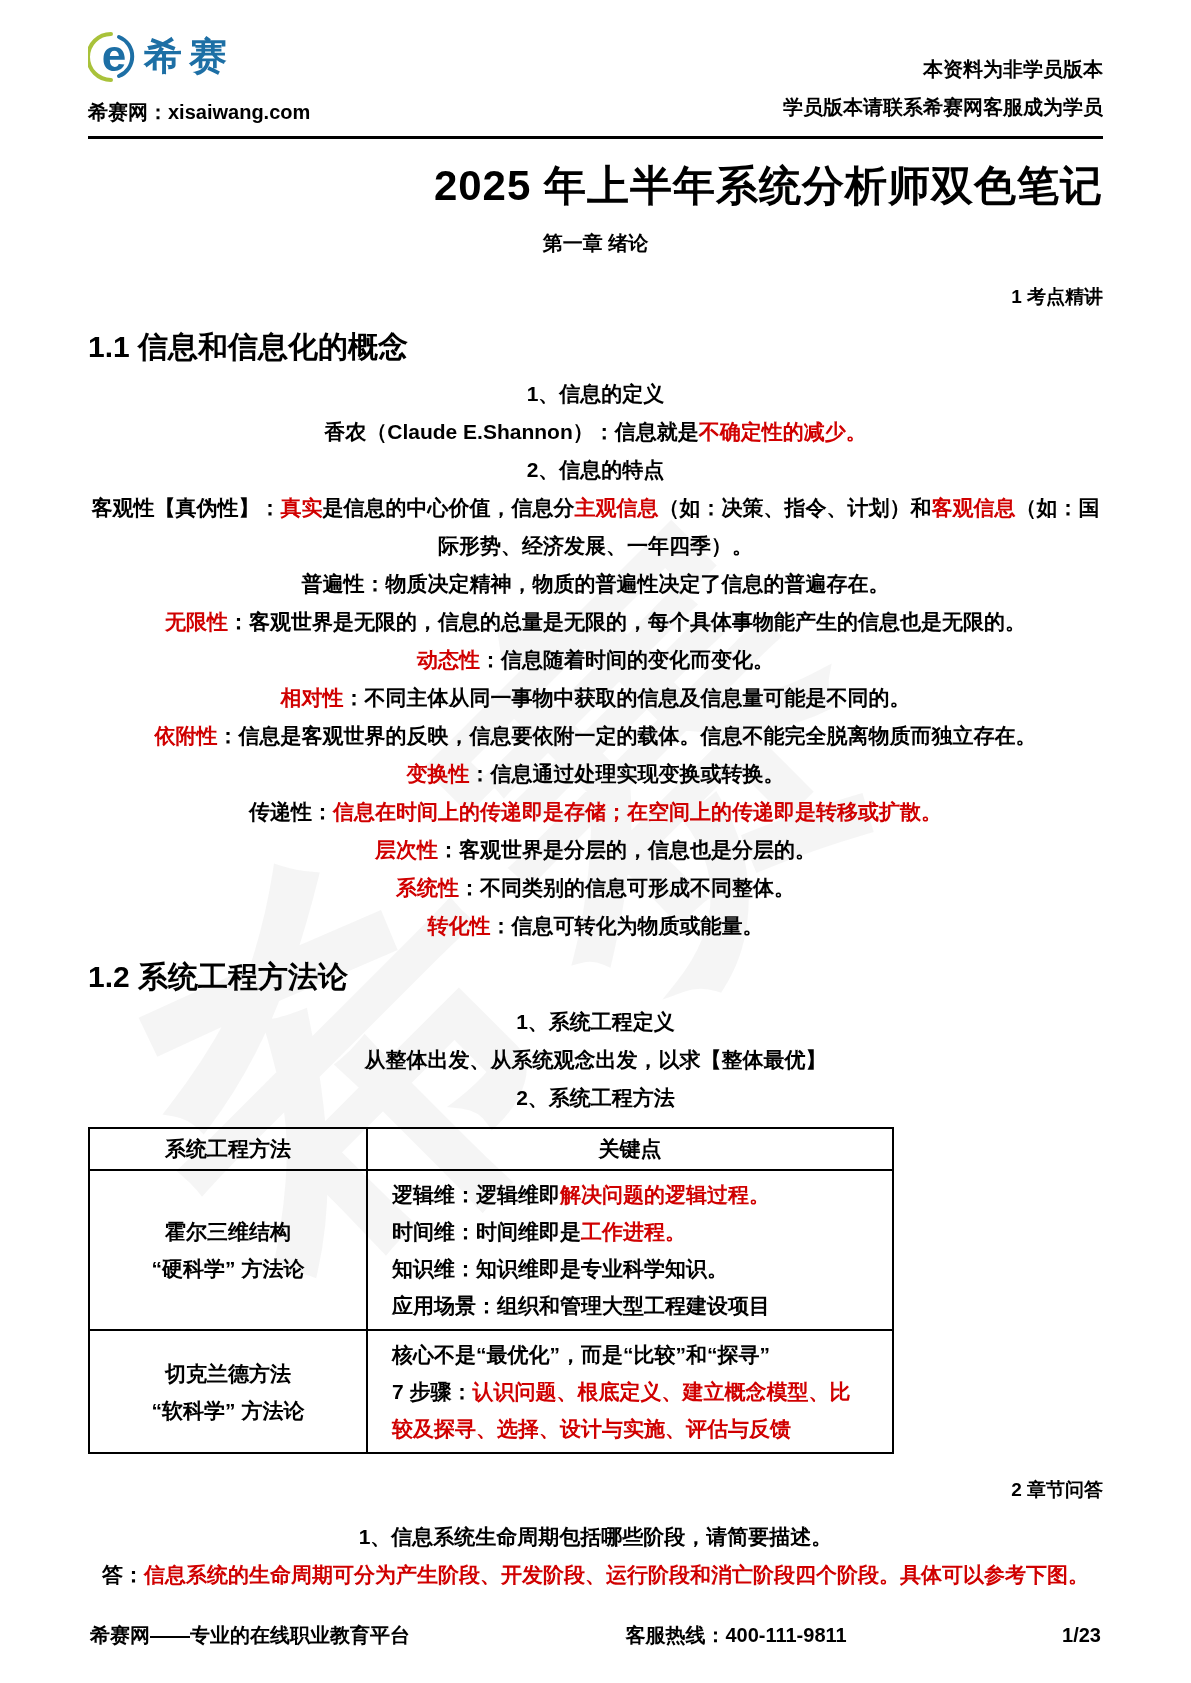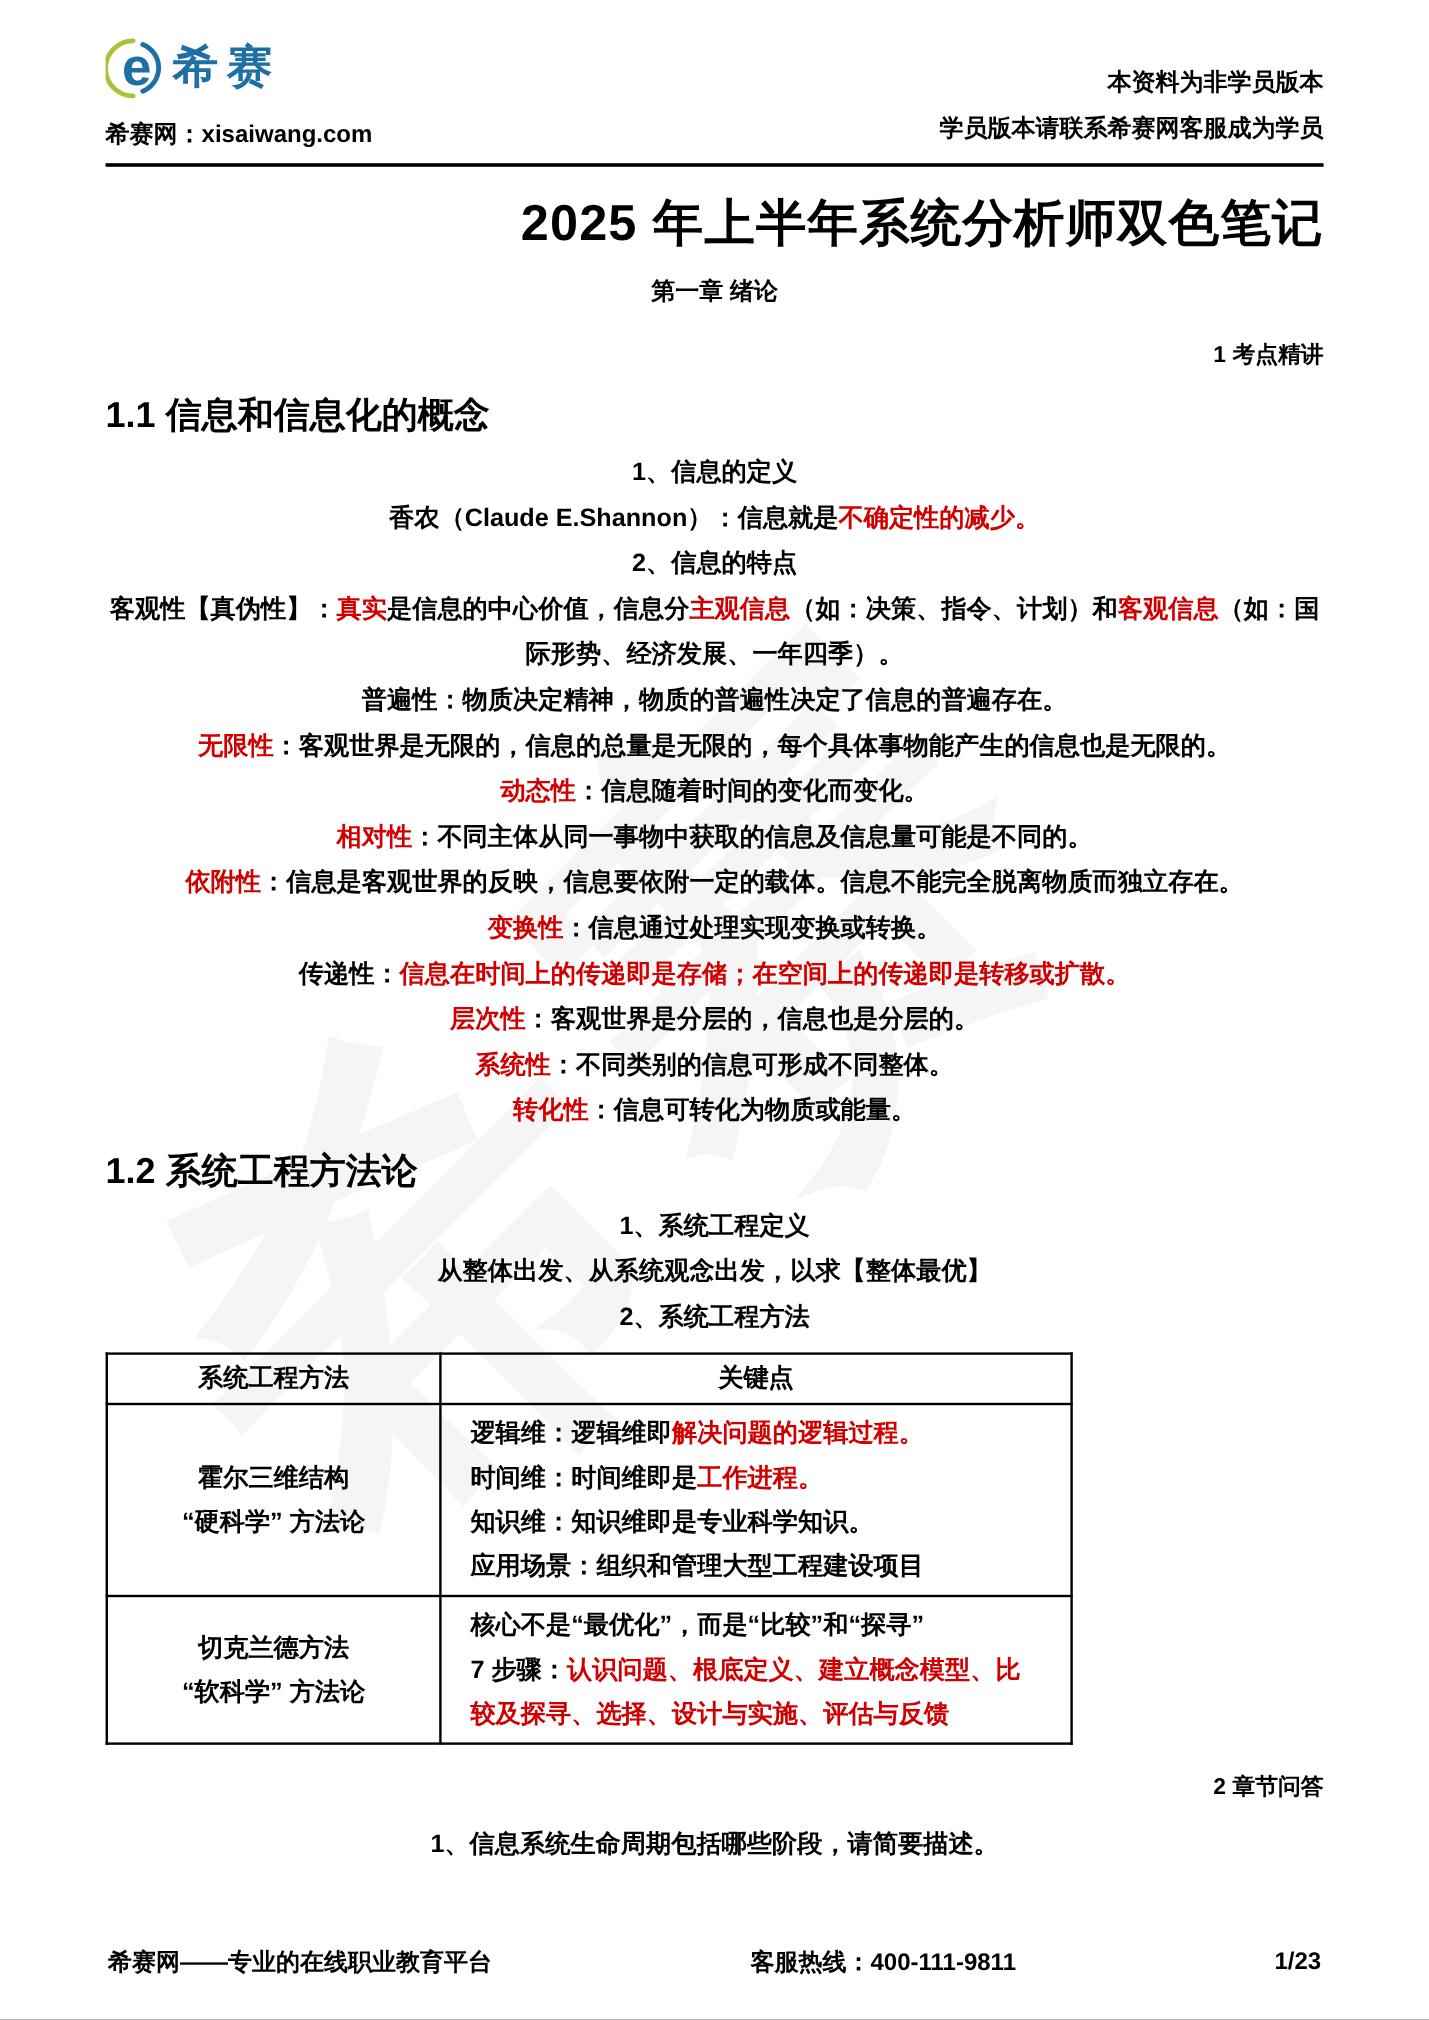--- a/index.html
+++ b/index.html
@@ -156,20 +156,21 @@
               <p class="para"><span>核心不是“最优化”，而是“比较”和“探寻”</span></p>
               <p class="para"><span>7 步骤：</span><span class="red">认识问题、根底定义、建立概念模型、比较及探寻、选择、设计与实施、评估与反馈</span></p>
             </td>
         </tr>
       </tbody>
     </table>
 
     <div class="h1">2 章节问答</div>
     <div class="paras paras-tight">
         <p class="para"><span>1、信息系统生命周期包括哪些阶段，请简要描述。</span></p>
+        <p class="para"><span>答：</span><span class="red">信息系统的生命周期可分为产生阶段、开发阶段、运行阶段和消亡阶段四个阶段。具体可以参考下图。</span></p>
       </div>
 
   </div>
 
   <div class="footer">
     <span>希赛网——专业的在线职业教育平台</span>
     <span>客服热线：400-111-9811</span>
     <span>1/23</span>
   </div>
 

